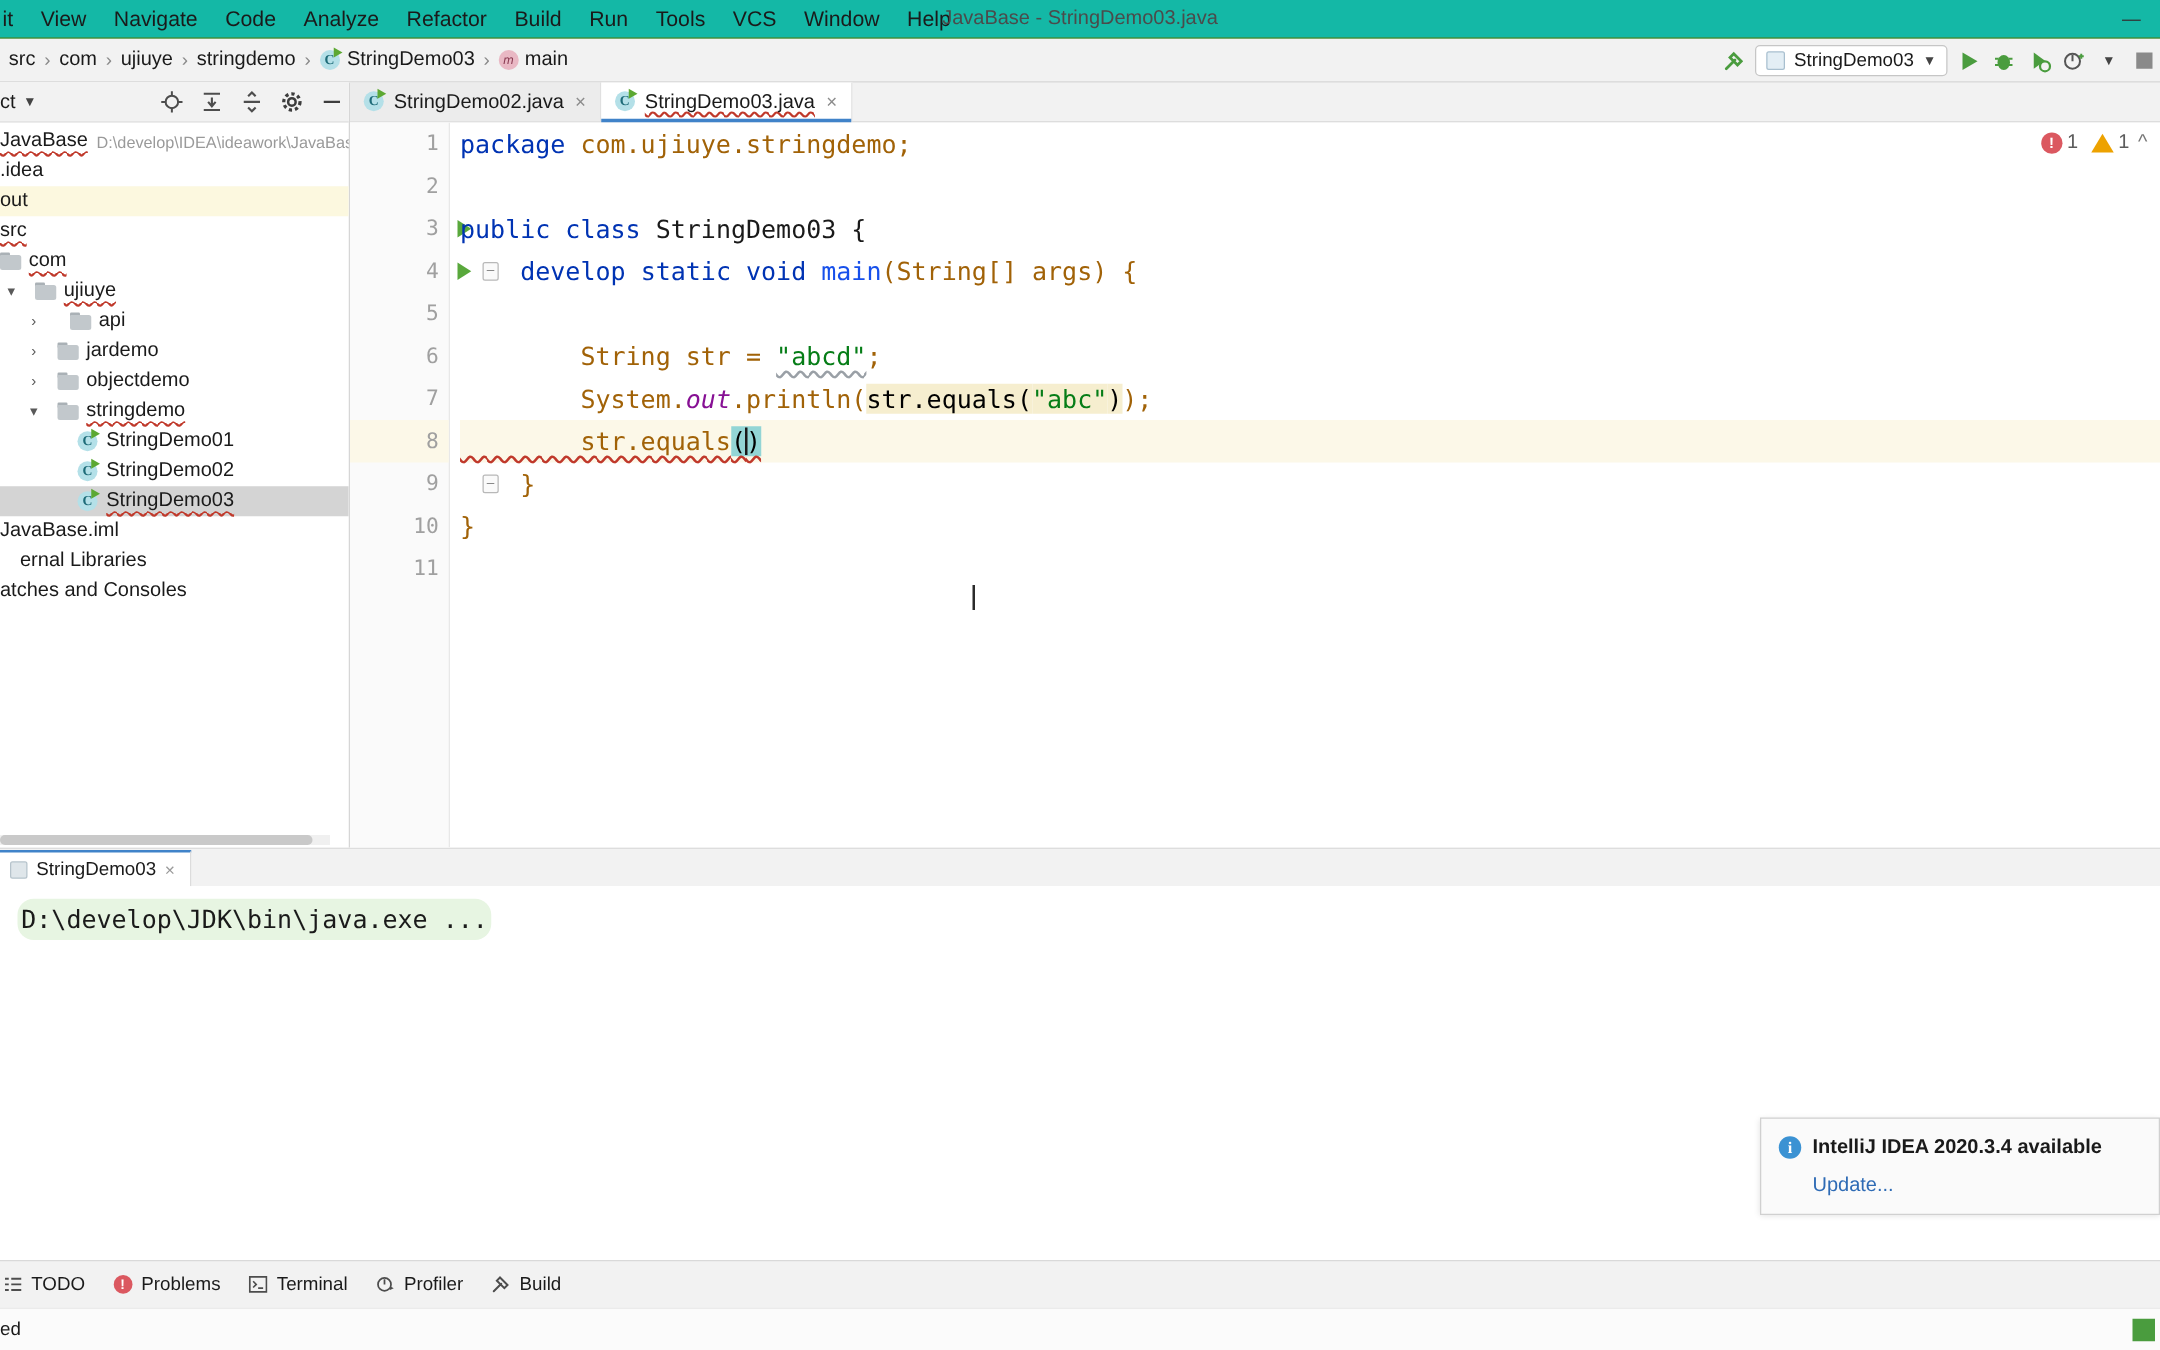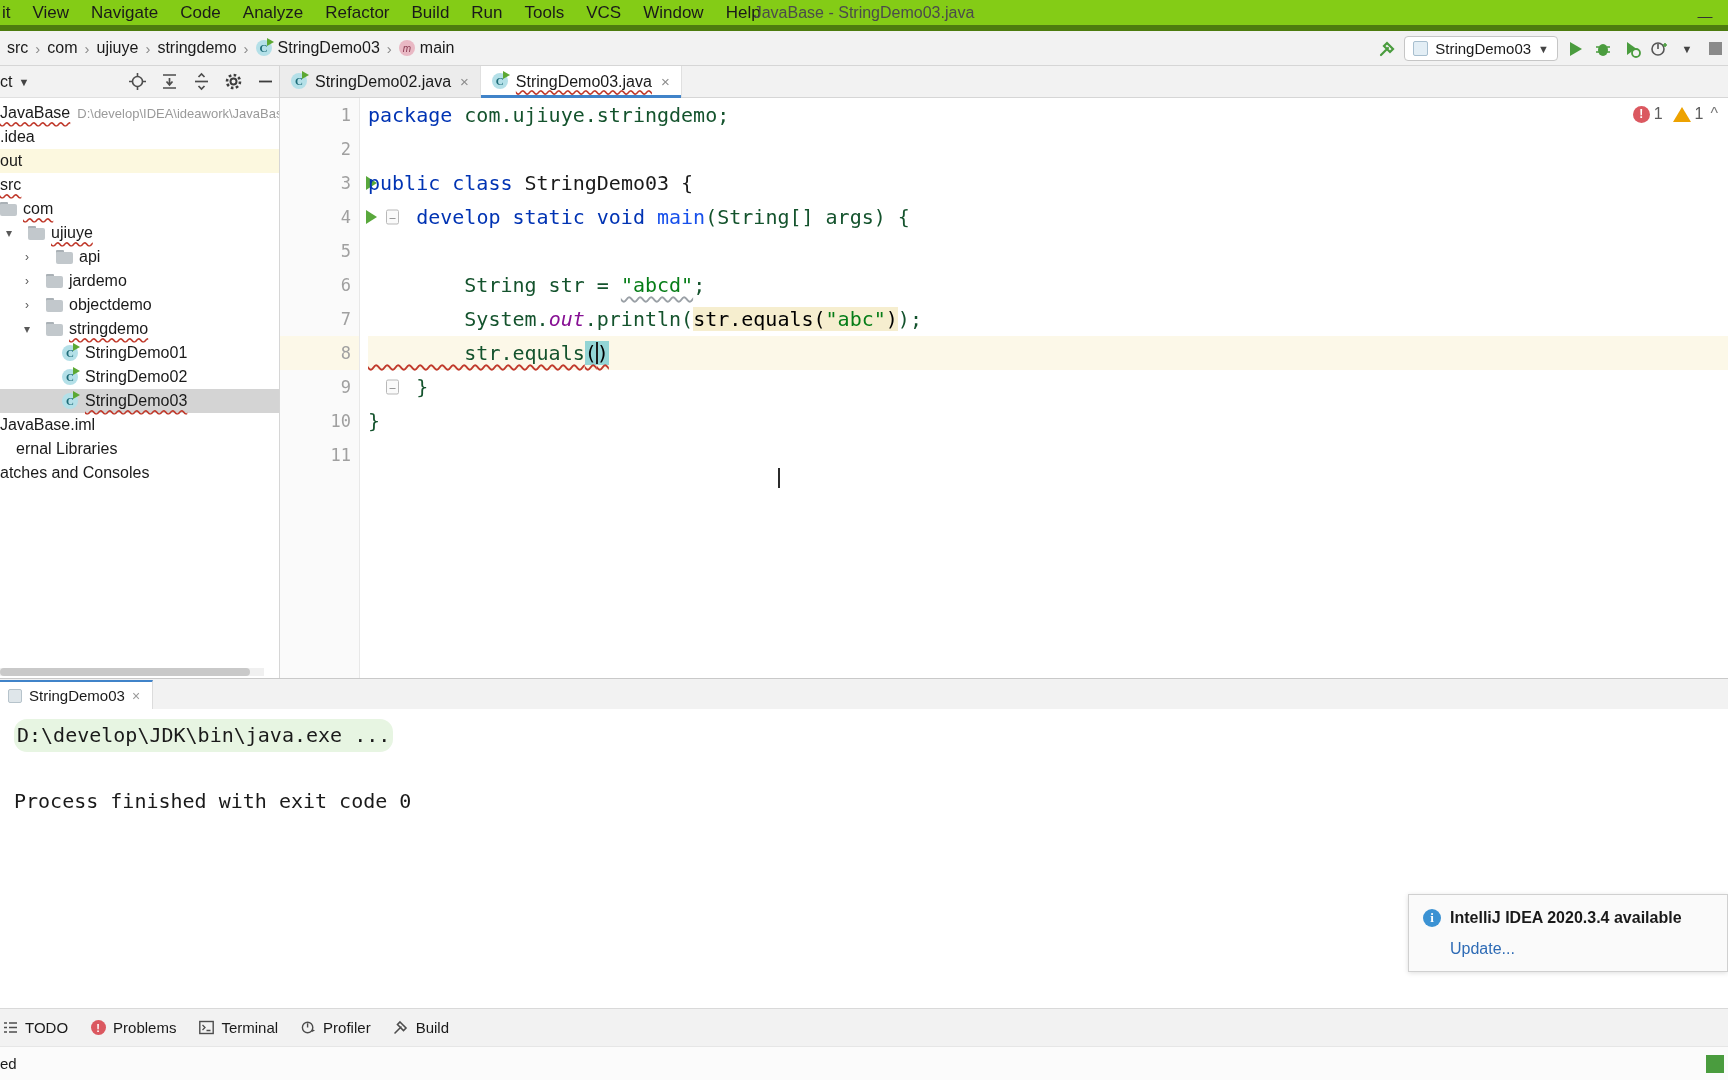--- a/index.html
+++ b/index.html
@@ -12,24 +12,24 @@
   #app {
     position: relative;
     width: 1728px; height: 1080px;
     background: #ffffff;
     display: flex; flex-direction: column;
   }
 
   
   .menubar {
     height: 16px; min-height: 31px;
-    background: #84cc16;
+    background: #14b8a6;
     display: flex; align-items: center;
     position: relative;
-    border-bottom: 6px solid #4d7c0f;
+    border-bottom: 1px solid #4d7c0f;
   }
   .menu-item {
     font-size: 17px; color: #1a1a1a;
     padding: 0 11px; line-height: 31px;
     white-space: nowrap; cursor: default;
   }
   .menu-item:first-child { padding-left: 2px; }
   .win-title {
     position: absolute; left: 50%; transform: translateX(-50%);
     font-size: 16px; color: #4b4b4b; white-space: nowrap;
@@ -190,21 +190,21 @@
     font-family:"DejaVu Sans Mono", monospace; font-size:20px;
     overflow:hidden; min-width:0;
   }
   .cline { height:34px; line-height:34px; white-space:pre; }
   .cline.cur { background:#fcf8e8; }
   .kw   { color:#0033b3;text-align:right; }
   .cls  { color:#1a1a1a; }
   .str  { color:#067d17; }
   .fld  { color:#871094; font-style:italic; }
   .mth  { color:#1750eb; }
-  .pl   { color:#14532d; }
+  .pl   { color:#a16207; }
   .usage{ background:#f6eecf; }
   .brk  { background:#93d5d5; }
   .caret{ display:inline-block; width:0; border-left:2px solid #1a1a1a;
           height:22px; vertical-align:-4px; margin:0 -1px; }
   .err-squig { text-decoration: underline wavy #c0392b; text-underline-offset:4px; }
   .warn-squig{ text-decoration: underline wavy #9aa0a6; text-underline-offset:4px; }
 
   .insp-widget {
     position:absolute; right:10px; top:7px; display:flex; align-items:center;
     gap:4px; font-size:16px; color:#5c5c5c;
@@ -610,21 +610,20 @@
     <div class="console-tabs">
       <div class="ctab">
         <span class="ctab-ico"></span>
         <span>StringDemo03</span>
         <span style="color:#9a9a9a;font-size:14px">×</span>
       </div>
     </div>
     <div class="console-body">
       <div class="cl"><span class="cmdline">D:\develop\JDK\bin\java.exe ...</span></div>
       <div class="cl">&nbsp;</div>
-      <div class="cl">Process finished with exit code 0</div>
 
       <div class="notif">
         <div class="notif-row">
           <span class="notif-ico">i</span>
           <span class="notif-title">IntelliJ IDEA 2020.3.4 available</span>
         </div>
         <div class="notif-link">Update...</div>
       </div>
     </div>
   </div>

